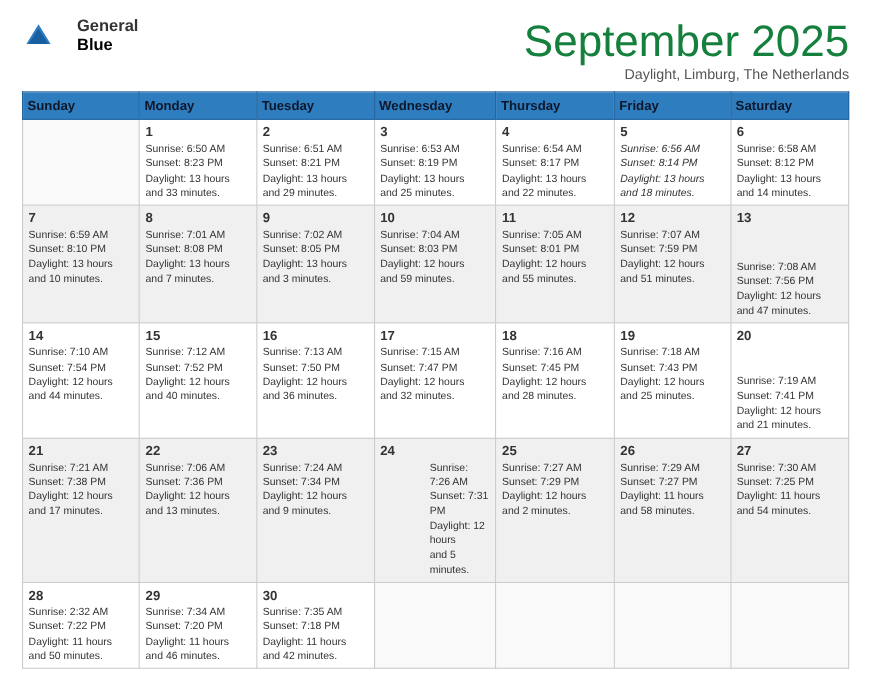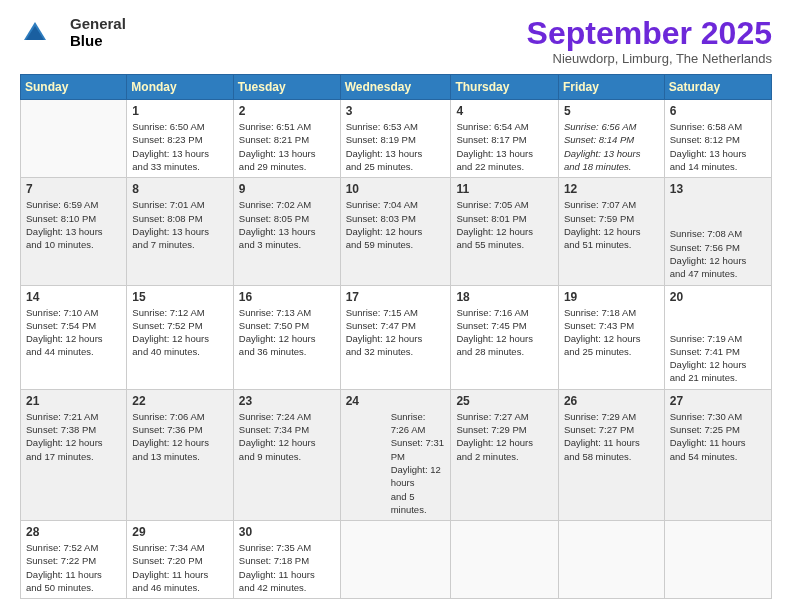--- a/index.html
+++ b/index.html
@@ -43,37 +43,37 @@
       color: #000000;
     }
     .logo-icon {
       width: 30px;
       height: 30px;
     }
     .title-block {
       text-align: right;
     }
     .month-title {
-      font-size: 32px;
-      font-weight: bold;
-      color: #6d28d9;
+      font-size: 40px;
+      font-weight: normal;
+      color: #15803d;
       line-height: 1.1;
     }
     .subtitle {
       font-size: 13px;
       color: #555;
     }
     .calendar {
       width: 100%;
       border-collapse: collapse;
       border: 1px solid #ccc;
     }
     .calendar th {
       background: #2e7dbf;
-      color: #fef9c3;
+      color: #0f172a;
       font-size: 12px;
       font-weight: bold;
       padding: 5px 4px;
       text-align: left;
       border: 1px solid #2565a0;
     }
     .calendar td {
       border: 1px solid #ccc;
       vertical-align: top;
       padding: 4px 5px;
@@ -112,21 +112,21 @@
         <polygon points="15,4 26,22 4,22" fill="#2e7dbf"></polygon>
         <polygon points="15,8 24,22 6,22" fill="#1a5fa0"></polygon>
       </svg>
       <div class="logo-text">
         <span class="logo-general">General</span>
         <span class="logo-blue">Blue</span>
       </div>
     </div>
     <div class="title-block">
       <div class="month-title">September 2025</div>
-      <div class="subtitle">Nieuwdorp, Limburg, The Netherlands</div>
+      <div class="subtitle">Daylight, Limburg, The Netherlands</div>
     </div>
   </div>
 
   <table class="calendar">
     <thead>
       <tr>
         <th>Sunday</th>
         <th>Monday</th>
         <th>Tuesday</th>
         <th>Wednesday</th>
@@ -330,21 +330,21 @@
             <span class="day-number">27</span>
             <div class="day-info" style="white-space: pre-line;">Sunrise: 7:30 AM
 Sunset: 7:25 PM
 Daylight: 11 hours
 and 54 minutes.</div>
           </td>
         </tr>
         <tr>
           <td>
             <span class="day-number">28</span>
-            <div class="day-info" style="white-space: pre-line;">Sunrise: 7:52 AM
+            <div class="day-info" style="white-space: pre-line;">Sunrise: 2:32 AM
 Sunset: 7:22 PM
 Daylight: 11 hours
 and 50 minutes.</div>
           </td>
           <td>
             <span class="day-number">29</span>
             <div class="day-info" style="white-space: pre-line;">Sunrise: 7:34 AM
 Sunset: 7:20 PM
 Daylight: 11 hours
 and 46 minutes.</div>

